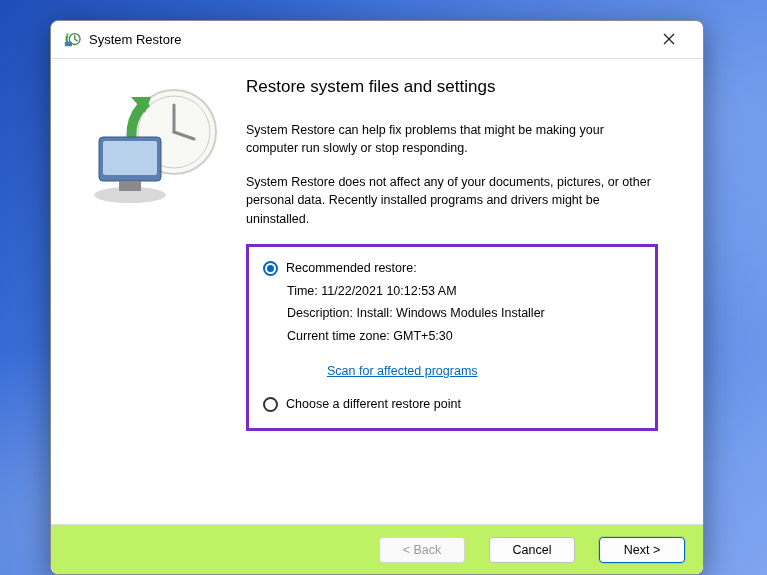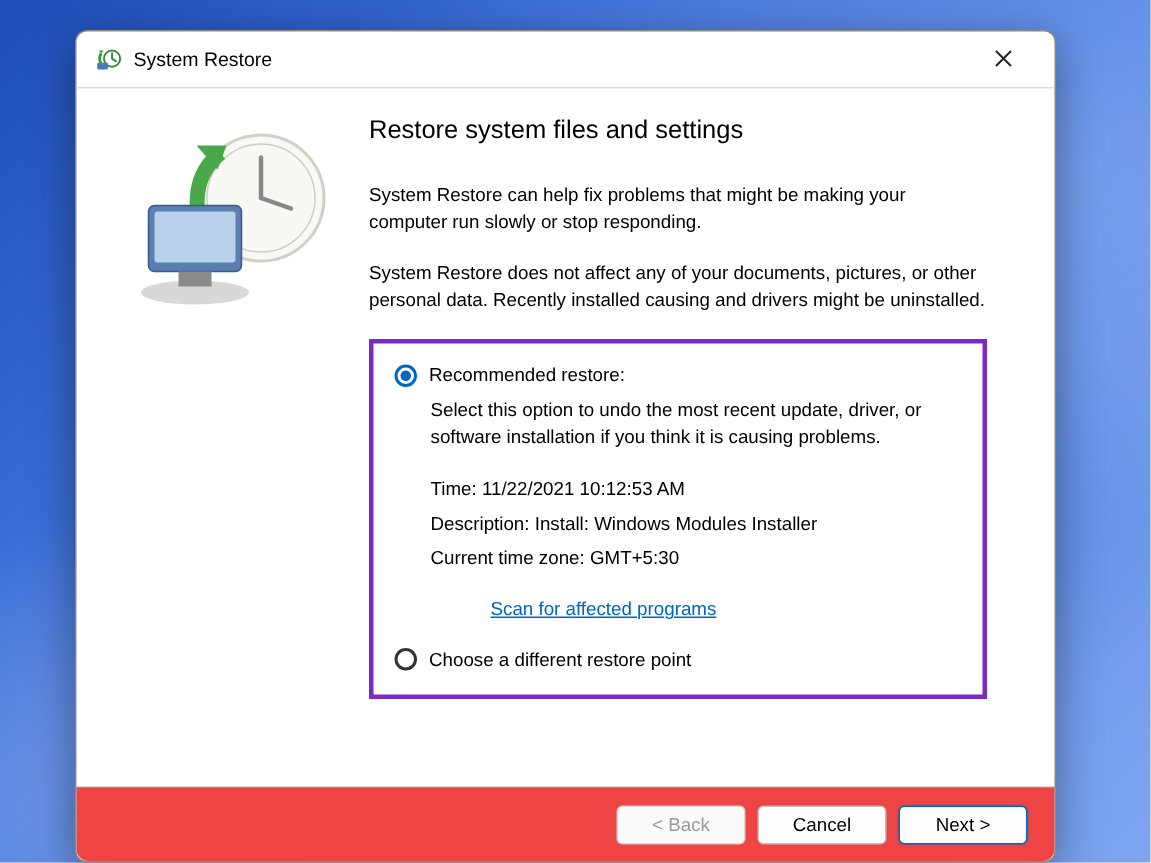--- a/index.html
+++ b/index.html
@@ -133,23 +133,23 @@
       margin-bottom: 12px;
       display: inline-block;
       margin-left: 40px;
     }
     .footer {
       height: 50px;
       border-top: 1px solid #ddd;
       display: flex;
       align-items: center;
       justify-content: flex-end;
-      gap: 8px;
+      gap: 24px;
       padding: 0 18px;
-      background: #ef4444;
+      background: #bef264;
       border-radius: 0 0 8px 8px;
     }
     .btn {
       min-width: 86px;
       height: 26px;
       font-size: 12.5px;
       background: #fdfdfd;
       border: 1px solid #bfbfbf;
       border-radius: 4px;
       cursor: default;
@@ -198,29 +198,28 @@
           <rect x="34" y="64" width="54" height="34" rx="2" fill="#b8d0ea"></rect>
           <ellipse cx="61" cy="118" rx="36" ry="8" fill="#d8d8d8"></ellipse>
           <rect x="50" y="104" width="22" height="10" fill="#8a8a8a"></rect>
         </svg>
       </span>
     </div>
 
     <div class="content">
       <h1 class="heading">Restore system files and settings</h1>
       <p class="para">System Restore can help fix problems that might be making your computer run slowly or stop responding.</p>
-      <p class="para">System Restore does not affect any of your documents, pictures, or other personal data. Recently installed causing and drivers might be uninstalled.</p>
+      <p class="para">System Restore does not affect any of your documents, pictures, or other personal data. Recently installed programs and drivers might be uninstalled.</p>
 
       <div class="option-panel">
         <div class="radio-row">
           <span class="radio selected"></span>
           <span class="radio-label">Recommended restore:</span>
         </div>
         <div class="indented">
-          <p class="desc">Select this option to undo the most recent update, driver, or software installation if you think it is causing problems.</p>
           <p class="info-line">
             <span>Time:</span>
             <span>11/22/2021 10:12:53 AM</span>
           </p>
           <p class="info-line">
             <span>Description:</span>
             <span>Install: Windows Modules Installer</span>
           </p>
           <p class="info-line">
             <span>Current time zone:</span>

